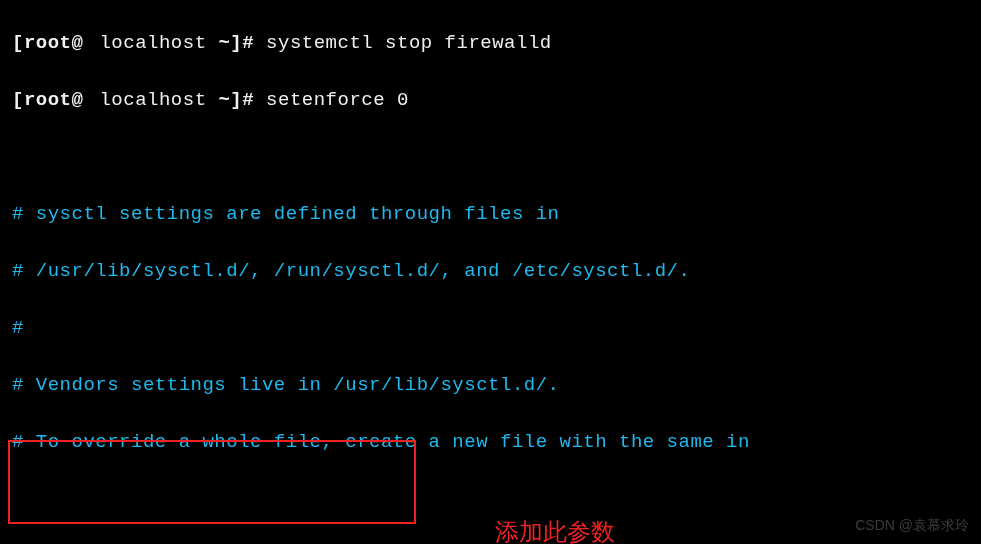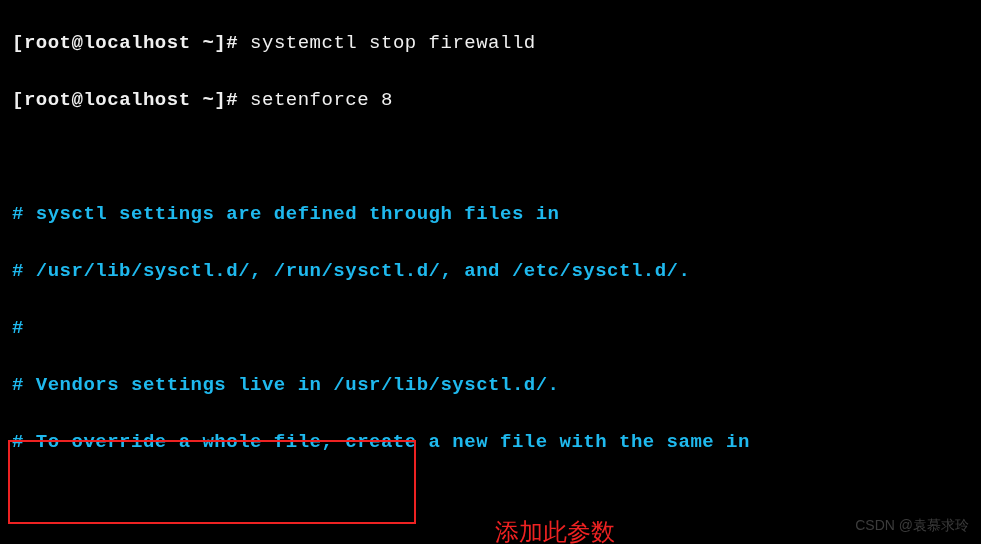--- a/index.html
+++ b/index.html
@@ -13,26 +13,26 @@
       height: 544px;
       overflow: hidden;
       position: relative;
     }
     .terminal {
       padding: 0 12px;
       white-space: pre;
       letter-spacing: 0.5px;
     }
     .white-text { color: #f0f0f0; font-weight: bold; }
-    .cyan-text { color: #1fb9ee; font-weight: bold; }
+    .cyan-text { color: #1fb9ee; font-weight: normal; }
     .line { display: block; min-height: 28px; }
     .prompt-bracket { color: #f0f0f0; font-weight: bold; }
     .prompt-user { color: #f0f0f0; font-weight: bold; }
     .prompt-at { color: #f0f0f0; font-weight: bold; }
-    .prompt-host { color: #f0f0f0; font-weight: bold; }
+    .prompt-host { color: #f0f0f0; font-weight: normal; padding-left: 16px; }
     .prompt-path { color: #f0f0f0; font-weight: bold; }
     .prompt-hash { color: #f0f0f0; font-weight: bold; }
     .cmd { color: #f0f0f0; font-weight: normal; }
     .red-box {
       position: absolute;
       left: 8px;
       top: 440px;
       width: 404px;
       height: 80px;
       border: 2px solid #ee2222;
@@ -56,21 +56,21 @@
       font-size: 14px;
       opacity: 0.5;
       text-align: center;
     }
   </style>
 </head>
 <body>
 
 <div class="terminal">
 <span class="line"><span class="prompt-bracket">[</span><span class="prompt-user">root</span><span class="prompt-at">@</span><span class="prompt-host">localhost</span><span class="white-text"> </span><span class="prompt-path">~</span><span class="prompt-bracket">]</span><span class="prompt-hash">#</span><span class="white-text"> </span><span class="cmd">systemctl stop firewalld</span></span>
-<span class="line"><span class="prompt-bracket">[</span><span class="prompt-user">root</span><span class="prompt-at">@</span><span class="prompt-host">localhost</span><span class="white-text"> </span><span class="prompt-path">~</span><span class="prompt-bracket">]</span><span class="prompt-hash">#</span><span class="white-text"> </span><span class="cmd">setenforce 8</span></span>
+<span class="line"><span class="prompt-bracket">[</span><span class="prompt-user">root</span><span class="prompt-at">@</span><span class="prompt-host">localhost</span><span class="white-text"> </span><span class="prompt-path">~</span><span class="prompt-bracket">]</span><span class="prompt-hash">#</span><span class="white-text"> </span><span class="cmd">setenforce 0</span></span>
 <span class="line"> </span>
 <span class="line cyan-text"># sysctl settings are defined through files in</span>
 <span class="line cyan-text"># /usr/lib/sysctl.d/, /run/sysctl.d/, and /etc/sysctl.d/.</span>
 <span class="line cyan-text">#</span>
 <span class="line cyan-text"># Vendors settings live in /usr/lib/sysctl.d/.</span>
 <span class="line cyan-text"># To override a whole file, create a new file with the same in</span>
 
 
 
 

